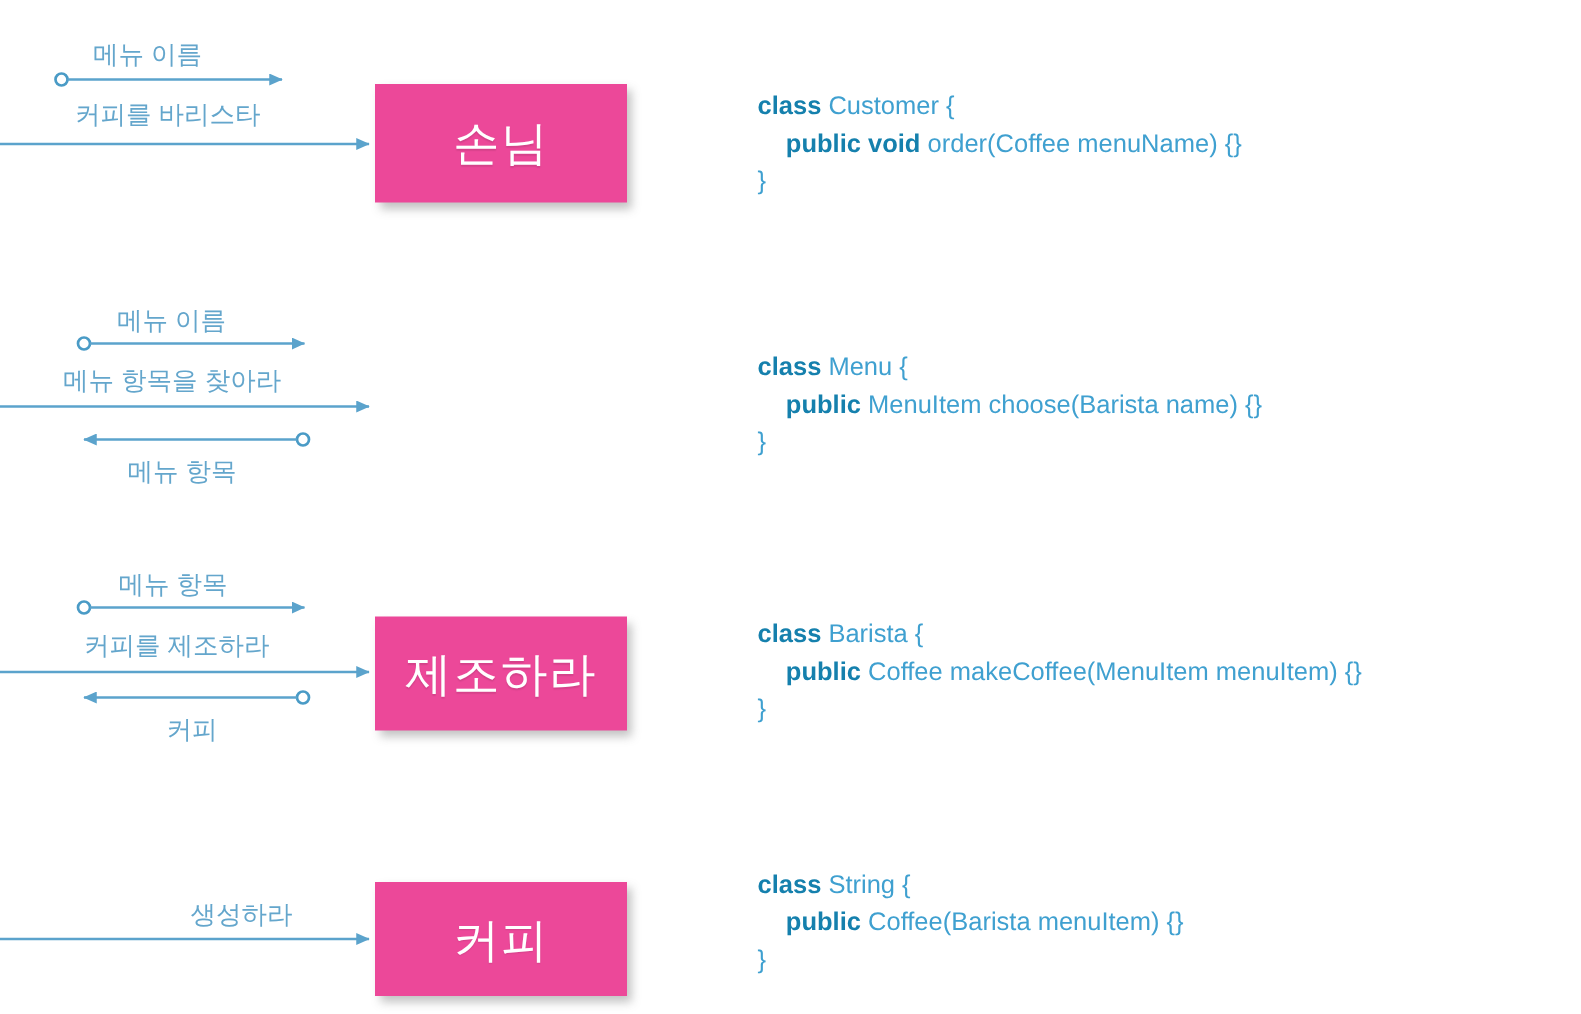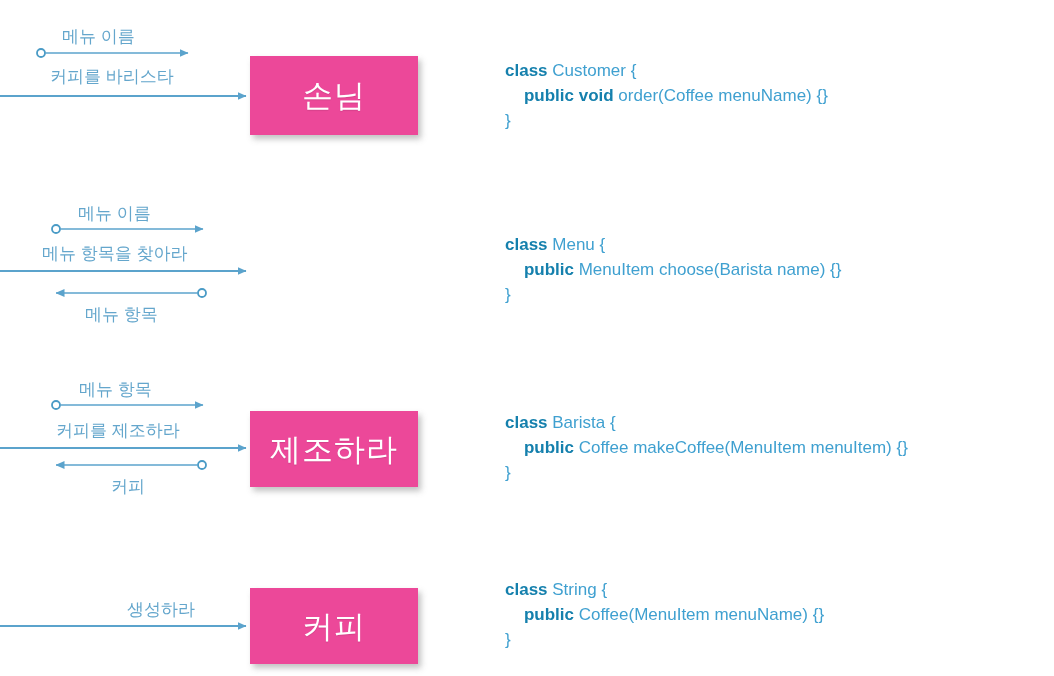--- a/index.html
+++ b/index.html
@@ -144,15 +144,15 @@
   <div class="actor-box" style="left:250px; top:588px; width:168px; height:76px;">
     <span class="actor-label">커피</span>
   </div>
 
   <div class="code-block" style="left:492px; top:58px;"><span class="code-line"><span class="kw">class</span><span class="id"> Customer {</span></span><span class="code-line"><span class="id">    </span><span class="kw">public void</span><span class="id"> order(Coffee menuName) {}</span></span><span class="code-line"><span class="id">}</span></span></div>
 
   <div class="code-block" style="left:492px; top:232px;"><span class="code-line"><span class="kw">class</span><span class="id"> Menu {</span></span><span class="code-line"><span class="id">    </span><span class="kw">public</span><span class="id"> MenuItem choose(Barista name) {}</span></span><span class="code-line"><span class="id">}</span></span></div>
 
   <div class="code-block" style="left:492px; top:410px;"><span class="code-line"><span class="kw">class</span><span class="id"> Barista {</span></span><span class="code-line"><span class="id">    </span><span class="kw">public</span><span class="id"> Coffee makeCoffee(MenuItem menuItem) {}</span></span><span class="code-line"><span class="id">}</span></span></div>
 
-  <div class="code-block" style="left:492px; top:577px;"><span class="code-line"><span class="kw">class</span><span class="id"> String {</span></span><span class="code-line"><span class="id">    </span><span class="kw">public</span><span class="id"> Coffee(MenuItem menuName) {}</span></span><span class="code-line"><span class="id">}</span></span></div>
+  <div class="code-block" style="left:492px; top:577px;"><span class="code-line"><span class="kw">class</span><span class="id"> String {</span></span><span class="code-line"><span class="id">    </span><span class="kw">public</span><span class="id"> Coffee(Barista menuItem) {}</span></span><span class="code-line"><span class="id">}</span></span></div>
 
 </div>
 
 </body></html>

